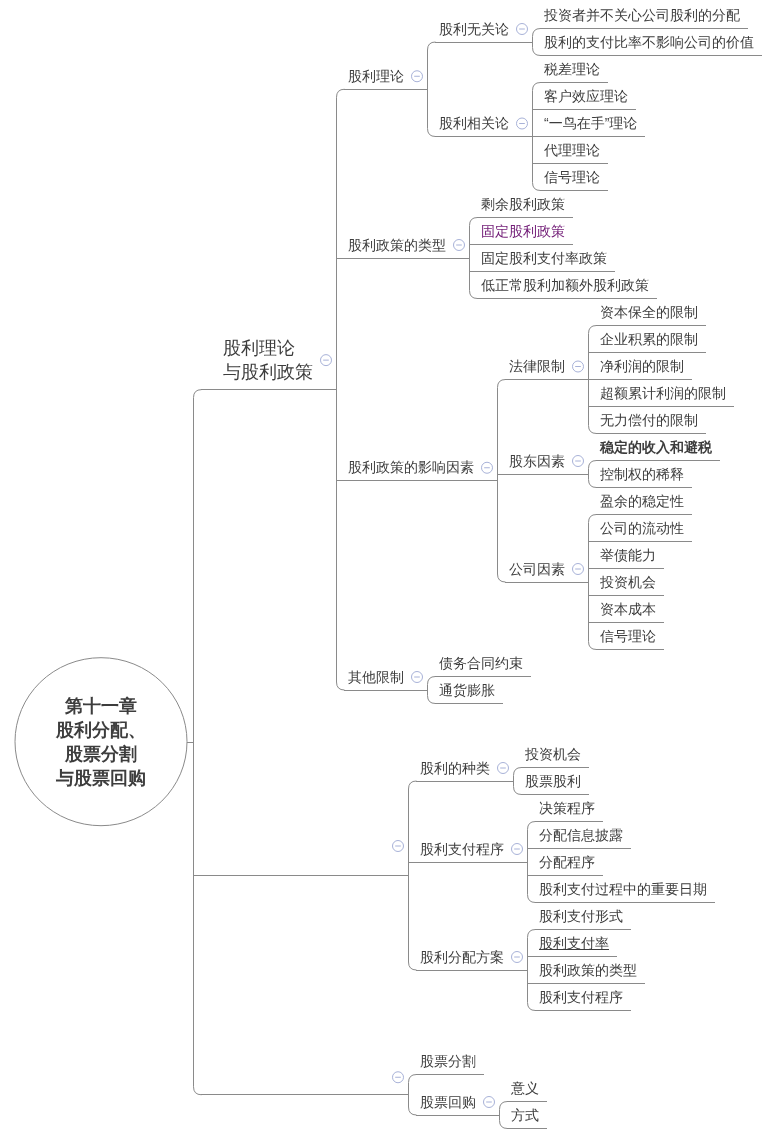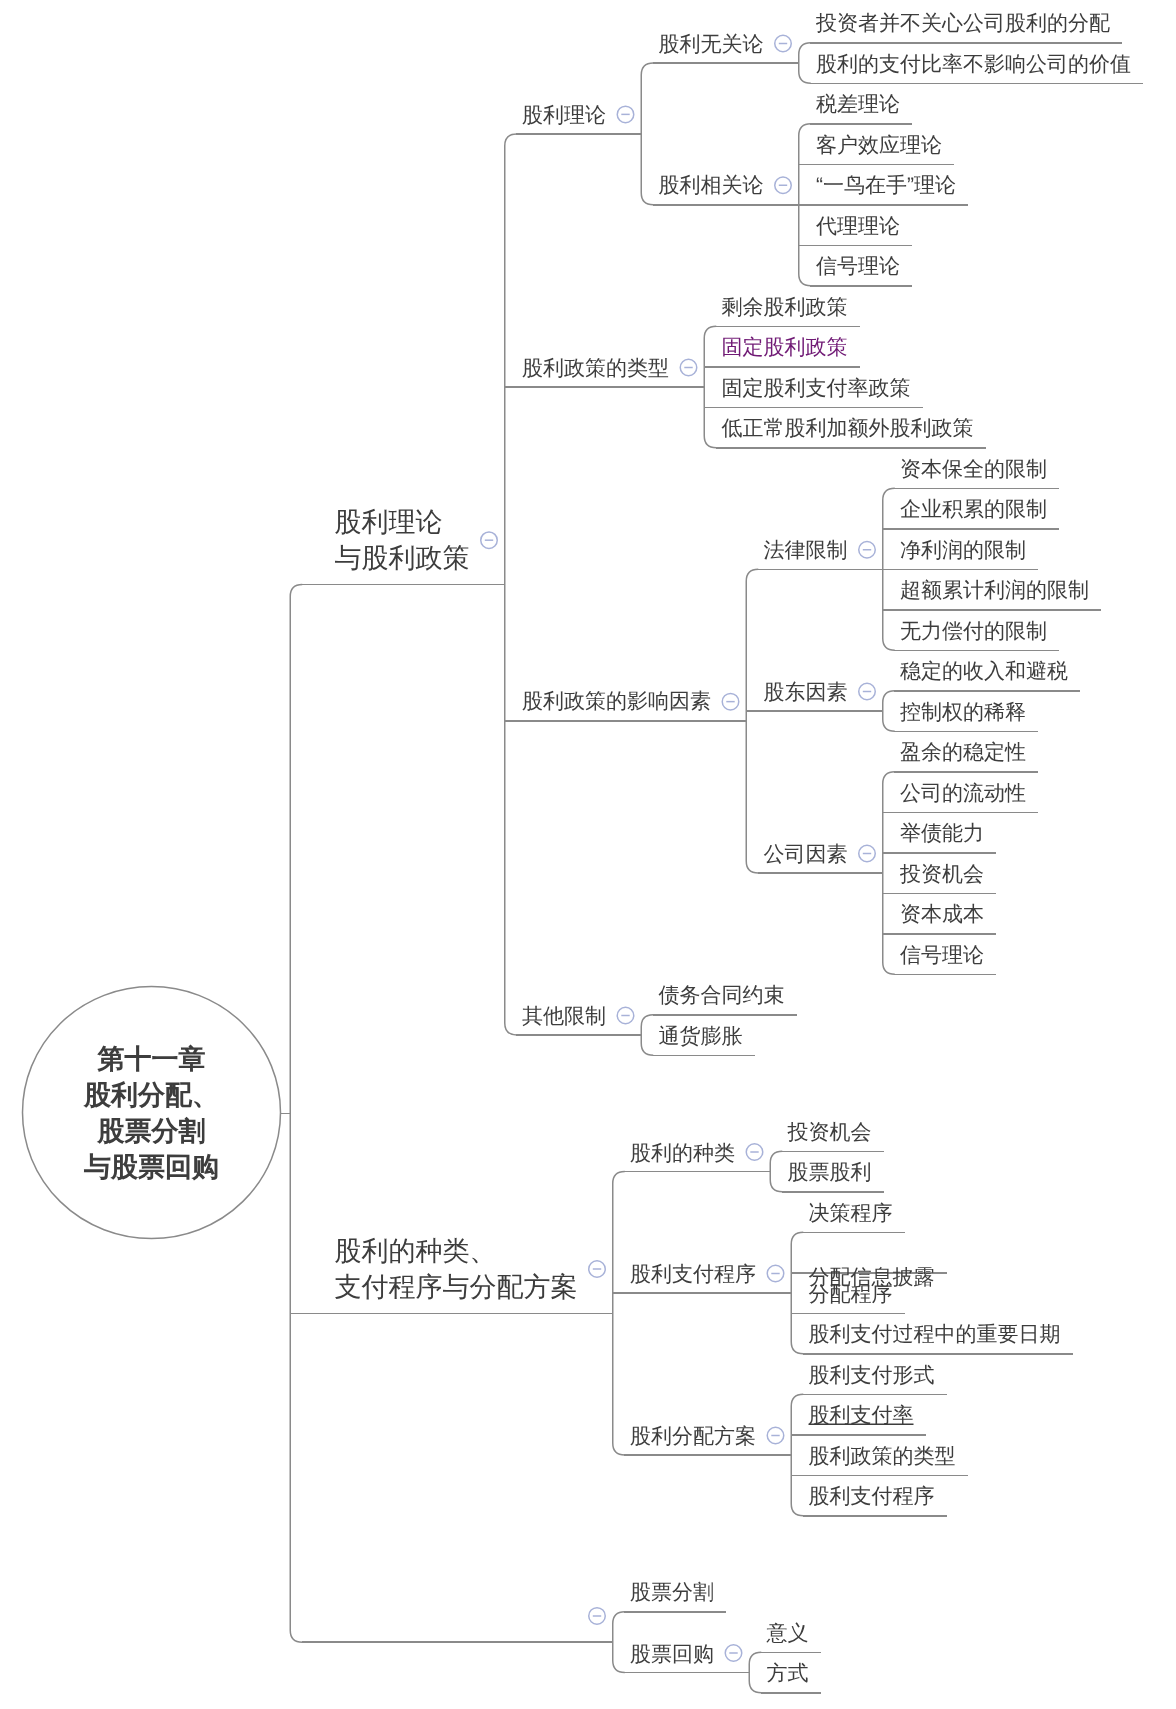--- a/index.html
+++ b/index.html
@@ -230,21 +230,21 @@
       </div>
       <div class="label d2" style="color: rgb(61, 61, 61); left: 600px; top: 384px;">
         <div>超额累计利润的限制</div>
       </div>
       <div class="label d2" style="color: rgb(61, 61, 61); left: 600px; top: 411px;">
         <div>无力偿付的限制</div>
       </div>
       <div class="label d2" style="color: rgb(61, 61, 61); left: 509px; top: 451.5px;">
         <div>股东因素</div>
       </div>
-      <div class="label d2" style="color: rgb(61, 61, 61); left: 600px; top: 438px;">
+      <div class="label d2" style="color: rgb(61, 61, 61); left: 600px; top: 438px; font-weight: bold;">
         <div>稳定的收入和避税</div>
       </div>
       <div class="label d2" style="color: rgb(61, 61, 61); left: 600px; top: 465px;">
         <div>控制权的稀释</div>
       </div>
       <div class="label d2" style="color: rgb(61, 61, 61); left: 509px; top: 559.5px;">
         <div>公司因素</div>
       </div>
       <div class="label d2" style="color: rgb(61, 61, 61); left: 600px; top: 492px;">
         <div>盈余的稳定性</div>
@@ -266,40 +266,36 @@
       </div>
       <div class="label d2" style="color: rgb(61, 61, 61); left: 348px; top: 667.5px;">
         <div>其他限制</div>
       </div>
       <div class="label d2" style="color: rgb(61, 61, 61); left: 439px; top: 654px;">
         <div>债务合同约束</div>
       </div>
       <div class="label d2" style="color: rgb(61, 61, 61); left: 439px; top: 681px; text-align: right;">
         <div>通货膨胀</div>
       </div>
-      <div class="label d1" style="color: rgb(61, 61, 61); left: 223px; top: 822px;">
-        <div>股利的种类、</div>
-        <div>支付程序与分配方案</div>
-      </div>
       <div class="label d2" style="color: rgb(61, 61, 61); left: 420px; top: 758.5px;">
         <div>股利的种类</div>
       </div>
       <div class="label d2" style="color: rgb(61, 61, 61); left: 525px; top: 745px;">
         <div>投资机会</div>
       </div>
       <div class="label d2" style="color: rgb(61, 61, 61); left: 525px; top: 772px;">
         <div>股票股利</div>
       </div>
       <div class="label d2" style="color: rgb(61, 61, 61); left: 420px; top: 839.5px;">
         <div>股利支付程序</div>
       </div>
       <div class="label d2" style="color: rgb(61, 61, 61); left: 539px; top: 799px;">
         <div>决策程序</div>
       </div>
-      <div class="label d2" style="color: rgb(61, 61, 61); left: 539px; top: 826px; margin-top: 16px;">
+      <div class="label d2" style="color: rgb(61, 61, 61); left: 539px; top: 826px;">
         <div>分配信息披露</div>
       </div>
       <div class="label d2" style="color: rgb(61, 61, 61); left: 539px; top: 853px;">
         <div>分配程序</div>
       </div>
       <div class="label d2" style="color: rgb(61, 61, 61); left: 539px; top: 880px;">
         <div>股利支付过程中的重要日期</div>
       </div>
       <div class="label d2" style="color: rgb(61, 61, 61); left: 420px; top: 947.5px;">
         <div>股利分配方案</div>

